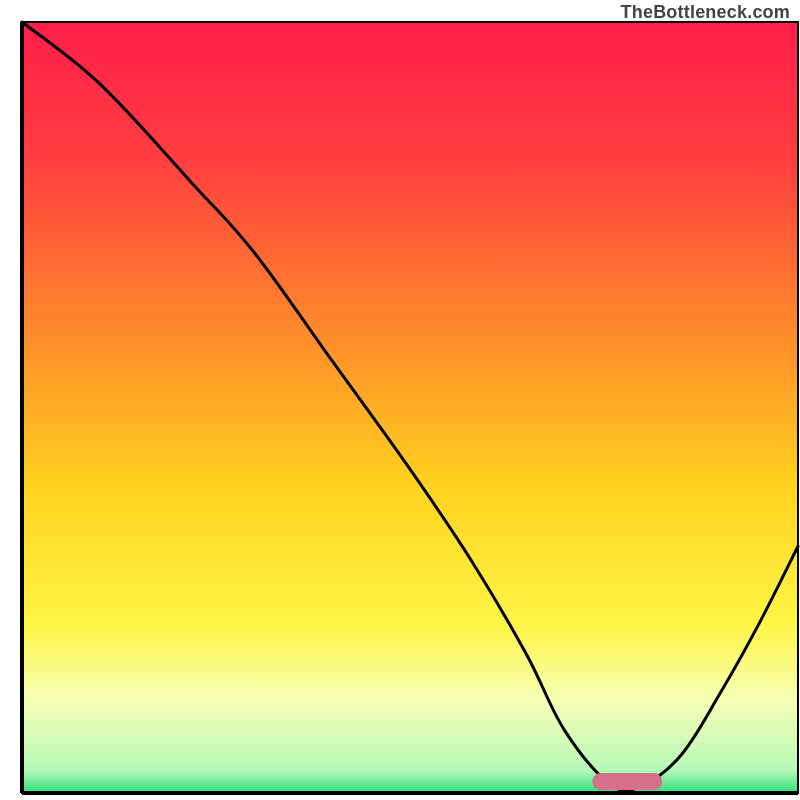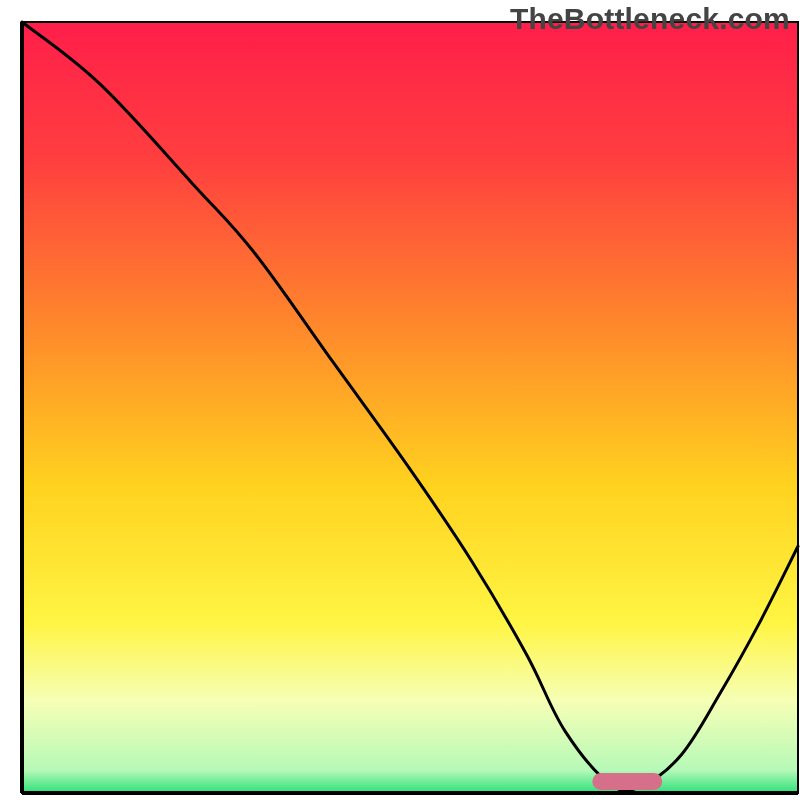--- a/index.html
+++ b/index.html
@@ -12,21 +12,21 @@
   }
   .stage {
     position: relative;
     width: 800px;
     height: 800px;
   }
   .watermark {
     position: absolute;
     top: 2px;
     right: 10px;
-    font-size: 30px;
+    font-size: 18px;
     font-weight: 600;
     color: #444;
     letter-spacing: 0.2px;
     z-index: 5;
   }
   svg.chart {
     position: absolute;
     left: 0;
     top: 0;
   }

